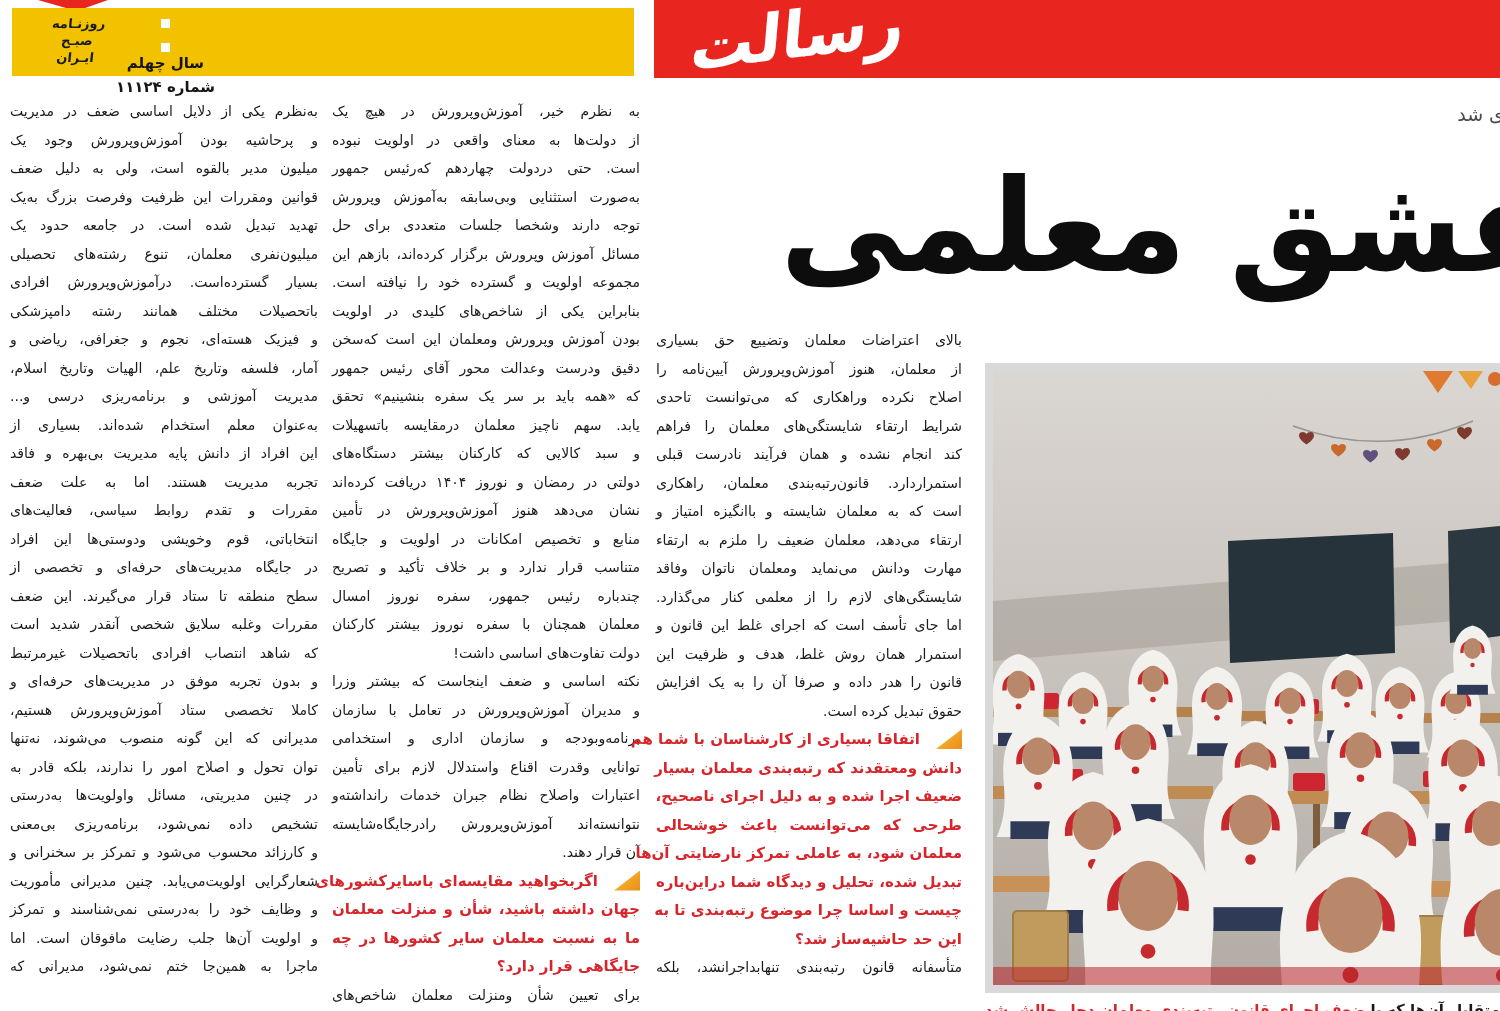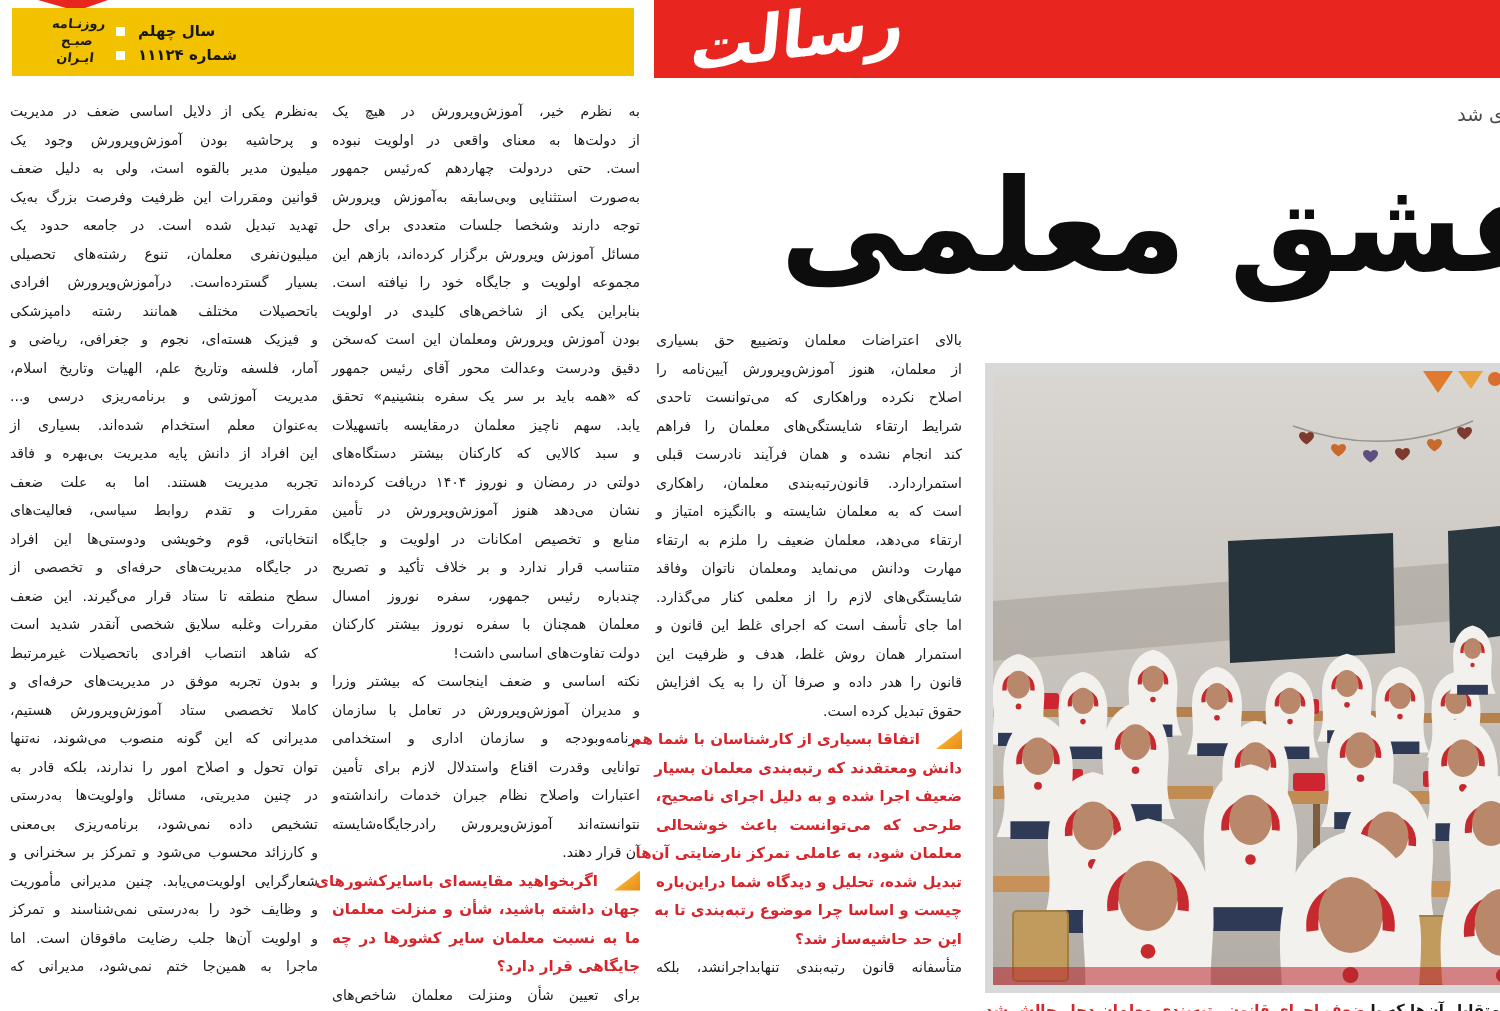--- a/index.html
+++ b/index.html
@@ -7,21 +7,21 @@
     position:relative;width:1500px;height:1011px;background:#ffffff;
     overflow:hidden;font-family:"DejaVu Sans",sans-serif;direction:rtl;
   }
   
   .corner-flag{position:absolute;left:38px;top:0;width:70px;height:11px;
     background:#E8261F;clip-path:polygon(0 0,100% 0,55% 100%);}
   .info-box{position:absolute;left:12px;top:8px;width:622px;height:68px;background:#F2C200;}
   .paper-name{position:absolute;left:22px;top:7px;width:86px;text-align:center;
     font-weight:bold;font-size:13px;line-height:17px;color:#1a1a1a;transform:skewX(-6deg);}
   .issue-rows{position:absolute;left:104px;top:11px;}
-  .issue-row{display:flex;direction:ltr;align-items:center;gap:13px;height:24px;}
+  .issue-row{display:flex;direction:ltr;align-items:center;gap:26px;height:24px;flex-direction:column;}
   .sq{width:9px;height:9px;background:#ffffff;display:inline-block;flex:0 0 auto;}
   .issue-row .lbl{font-size:15px;font-weight:bold;color:#161616;direction:rtl;}
   .red-banner{position:absolute;left:654px;top:0;width:846px;height:78px;background:#E8261F;}
   .masthead-logo{position:absolute;left:36px;top:-10px;color:#ffffff;font-size:64px;font-weight:bold;
     transform:rotate(-7deg) skewX(-12deg);letter-spacing:-3px;line-height:90px;}
   
   .kicker{position:absolute;top:103px;right:-4px;font-size:19px;color:#4a4a4a;white-space:nowrap;}
   .headline{position:absolute;top:143px;right:-52px;font-size:124px;font-weight:bold;color:#0d0d0d;
     white-space:nowrap;line-height:1.3;letter-spacing:-4px;transform:scaleY(1.04);transform-origin:top right;}
   
@@ -114,21 +114,21 @@
     </div>
 
   <div class="col col-mid">
     <div>
         <div class="tline">به نظرم خیر، آموزش‌وپرورش در هیچ یک</div>
         <div class="tline">از دولت‌ها به معنای واقعی در اولویت نبوده</div>
         <div class="tline">است. حتی دردولت چهاردهم که‌رئیس جمهور</div>
         <div class="tline">به‌صورت استثنایی وبی‌سابقه به‌آموزش وپرورش</div>
         <div class="tline">توجه دارند وشخصا جلسات متعددی برای حل</div>
         <div class="tline">مسائل آموزش وپرورش برگزار کرده‌اند، بازهم این</div>
-        <div class="tline">مجموعه اولویت و جایگاه خود را نیافته است.</div>
+        <div class="tline">مجموعه اولویت و گسترده خود را نیافته است.</div>
         <div class="tline">بنابراین یکی از شاخص‌های کلیدی در اولویت</div>
         <div class="tline">بودن آموزش وپرورش ومعلمان این است که‌سخن</div>
         <div class="tline">دقیق ودرست وعدالت محور آقای رئیس جمهور</div>
         <div class="tline">که «همه باید بر سر یک سفره بنشینیم» تحقق</div>
         <div class="tline">یابد. سهم ناچیز معلمان درمقایسه باتسهیلات</div>
         <div class="tline">و سبد کالایی که کارکنان بیشتر دستگاه‌های</div>
         <div class="tline">دولتی در رمضان و نوروز ۱۴۰۴ دریافت کرده‌اند</div>
         <div class="tline">نشان می‌دهد هنوز آموزش‌وپرورش در تأمین</div>
         <div class="tline">منابع و تخصیص امکانات در اولویت و جایگاه</div>
         <div class="tline">متناسب قرار ندارد و بر خلاف تأکید و تصریح</div>

